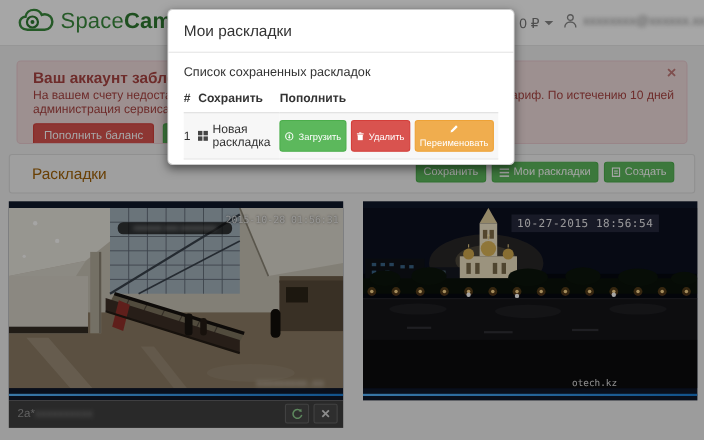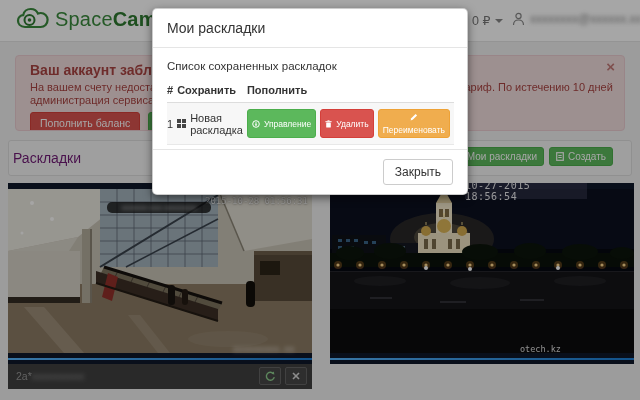--- a/index.html
+++ b/index.html
@@ -25,32 +25,32 @@
   .btn { display:inline-flex; align-items:center; gap:4px; border-radius:3px; cursor:pointer; border:1px solid transparent; color:#fff; white-space:nowrap; }
   .btn-danger  { background:#d9534f; border-color:#d43f3a; }
   .btn-success { background:#5cb85c; border-color:#4cae4c; }
   .btn-warning { background:#f0ad4e; border-color:#eea236;flex-direction:column; }
   .btn-default { background:#fff; border-color:#ccc; color:#333; }
   .alert-btns .btn { font-size:10.5px; padding:4px 9px; }
   .alert-close { position:absolute; top:3px; right:9px; font-size:15px; font-weight:bold; color:#a94442; opacity:.65; cursor:pointer; line-height:1; }
 
   
   .toolbar { position:absolute; left:8px; top:140px; width:624px; height:36px; background:#f5f5f5; border:1px solid #ddd; border-radius:3px; }
-  .toolbar-title { position:absolute; left:4px; top:9px; font-size:14px; color:#701a75;text-align:right; }
+  .toolbar-title { position:absolute; left:20px; top:9px; font-size:14px; color:#a16207;text-align:right; }
   .toolbar-btns { position:absolute; right:18px; top:6px; display:flex; gap:5px; }
   .toolbar-btns .btn { font-size:10px; padding:3px 6px; }
 
   
   .cam { position:absolute; top:183px; width:304px; }
   .cam-1 { left:8px; } .cam-2 { left:330px; }
   .video { position:relative; width:304px; height:181px; background:#0f172a; overflow:hidden; }
   .scene { position:absolute; left:0; top:6px; width:304px; height:164px; }
   .scene svg { display:block; width:304px; height:164px; }
   .ts-plain { position:absolute; left:197px; top:13px; font-family:"DejaVu Sans Mono",monospace; font-size:9px; color:rgba(255,255,255,.75); text-shadow:0 0 2px rgba(0,0,0,.6); }
-  .ts-bar { position:absolute; left:135px; top:0; width:122px; height:16px; background:rgba(70,70,95,.45); display:flex; align-items:center; justify-content:center; font-family:"DejaVu Sans Mono",monospace; font-size:10px; letter-spacing:.5px; color:#e9e9ec; }
+  .ts-bar { position:absolute; left:135px; top:12px; width:134px; height:16px; background:rgba(70,70,95,.45); display:flex; align-items:center; justify-content:center; font-family:"DejaVu Sans Mono",monospace; font-size:10px; letter-spacing:.5px; color:#e9e9ec; }
   .tooltip-pill { position:absolute; left:99px; top:19px; width:104px; height:11px; border-radius:5px; background:rgba(15,15,15,.78); display:flex; align-items:center; justify-content:center; }
   .tooltip-pill span { font-size:6.5px; color:#e6e6e6; }
   .wm { position:absolute; bottom:10px; font-size:8.5px; color:rgba(255,255,255,.85); font-family:"DejaVu Sans Mono",monospace; }
   .wm-1 { left:225px; } .wm-2 { left:190px; }
   .seek { position:absolute; left:0; bottom:4px; width:100%; height:2px; background:linear-gradient(90deg,#57b6ff,#1c7fd6); }
   .cam-bar { position:relative; width:304px; height:25px; background:#404040; }
   .cam-label { position:absolute; left:8px; top:6px; font-size:10.5px; color:#969696; display:flex; }
   .cam-bar-btns { position:absolute; right:5px; top:3px; display:flex; gap:4px; }
   .mini-btn { width:22px; height:18px; background:#484848; border:1px solid #646464; border-radius:2px; display:flex; align-items:center; justify-content:center; cursor:pointer; }
 
@@ -365,21 +365,21 @@
             <td>
               <span class="row-actions">
                 <span class="btn btn-success">
                   <span class="ico">
                     <svg width="8" height="8" viewBox="0 0 8 8">
                         <circle cx="4" cy="4" r="3.3" fill="none" stroke="#fff" stroke-width="1"></circle>
                         <line x1="4" y1="2.2" x2="4" y2="5" stroke="#fff" stroke-width="1"></line>
                         <polygon points="2.7,4.6 5.3,4.6 4,6.2" fill="#fff"></polygon>
                       </svg>
                   </span>
-                  <span>Управление</span>
+                  <span>Загрузить</span>
                 </span>
                 <span class="btn btn-danger">
                   <span class="ico">
                     <svg width="7" height="8" viewBox="0 0 7 8">
                         <rect x="1.2" y="2.4" width="4.6" height="5.2" rx="0.6" fill="#fff"></rect>
                         <rect x="0.4" y="1.2" width="6.2" height="1" fill="#fff"></rect>
                         <rect x="2.5" y="0.3" width="2" height="1" fill="#fff"></rect>
                       </svg>
                   </span>
                   <span>Удалить</span>
@@ -391,18 +391,15 @@
                       </svg>
                   </span>
                   <span>Переименовать</span>
                 </span>
               </span>
             </td>
           </tr>
         </tbody>
       </table>
     </div>
-    <div class="modal-ft">
-      <span class="btn btn-default">Закрыть</span>
-    </div>
   </div>
 
 </div>
 
 </body></html>

